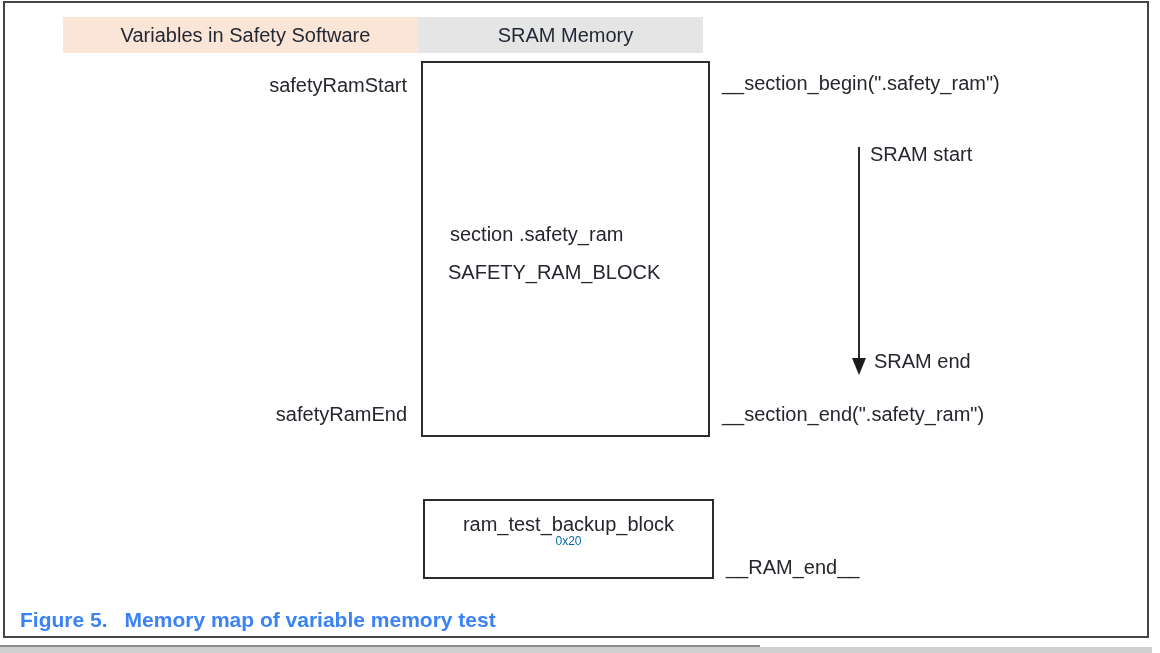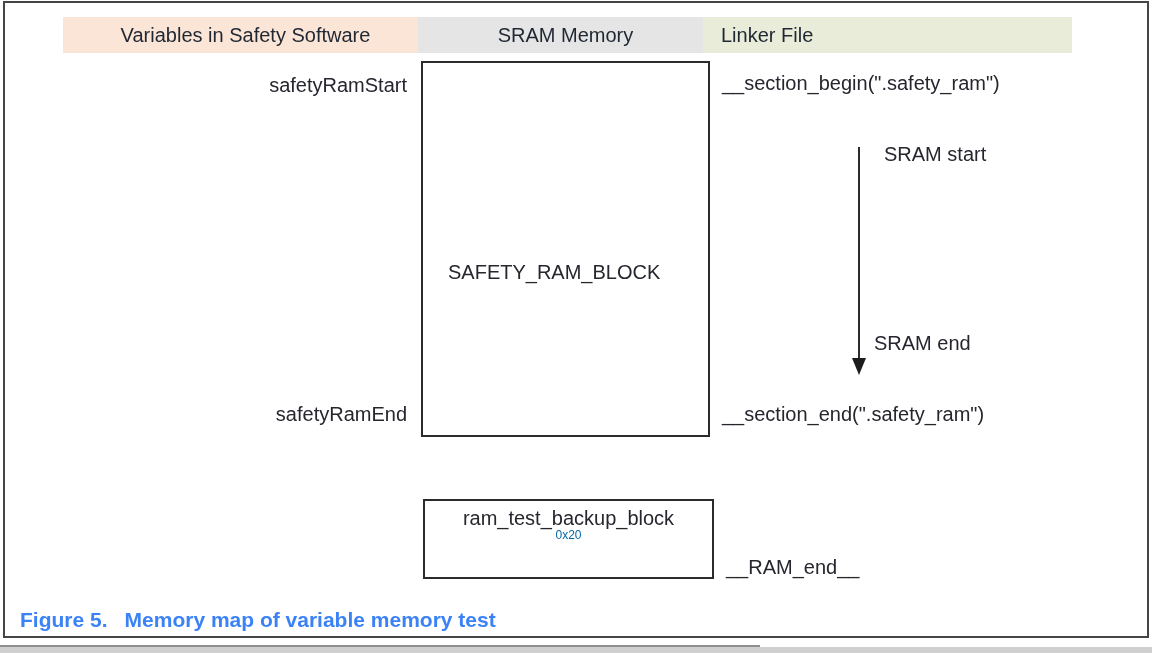--- a/index.html
+++ b/index.html
@@ -58,21 +58,21 @@
     left: 423px;
     top: 499px;
     width: 291px;
     height: 80px;
     border: 2px solid #2b2b2b;
     box-sizing: border-box;
     background: #ffffff;
     overflow: hidden;
   }
   .backup-line1 {
-    margin-top: 6px;
+    margin-top: 12px;
     text-align: center;
     font-size: 20px;
     color: #26262e;
     white-space: nowrap;
   }
   .backup-line2 {
     margin-top: -2px;
     text-align: center;
     font-size: 12px;
     color: #0369a1;
@@ -83,22 +83,22 @@
     font-size: 20px;
     color: #26262e;
     white-space: nowrap;
   }
   .lbl-safety-start { left: 150px; width: 257px; top: 74px;  text-align: right; }
   .lbl-safety-end   { left: 150px; width: 257px; top: 403px; text-align: right; }
   .lbl-section-begin { left: 722px; top: 72px; }
   .lbl-section-end   { left: 722px; top: 403px; }
   .lbl-box-line1 { left: 450px; top: 223px; }
   .lbl-box-line2 { left: 448px; top: 261px; text-align: right; }
-  .lbl-sram-start { left: 870px; top: 143px; margin-left: 14px; }
-  .lbl-sram-end   { left: 874px; top: 332px; }
+  .lbl-sram-start { left: 870px; top: 143px; }
+  .lbl-sram-end   { left: 874px; top: 350px; }
   .lbl-ram-end    { left: 726px; top: 556px; }
 
   
   .arrow-line {
     position: absolute;
     left: 858px;
     top: 147px;
     width: 2px;
     height: 212px;
     background: #2b2b2b;
@@ -146,26 +146,26 @@
 </style>
 </head>
 <body>
 
 <div id="canvas">
 
   <div class="frame"></div>
 
   <div class="col-header col-vars">Variables in Safety Software</div>
   <div class="col-header col-sram">SRAM Memory</div>
-  <div class="col-header col-linker">Linker File</div>
 
   <div class="lbl lbl-safety-end">safetyRamEnd</div>
   <div class="lbl lbl-safety-start">safetyRamStart</div>
 
   <div class="sram-box"></div>
+  <div class="lbl lbl-box-line1">section .safety_ram</div>
   <div class="lbl lbl-box-line2">SAFETY_RAM_BLOCK</div>
 
   <div class="lbl lbl-section-begin">__section_begin(".safety_ram")</div>
   <div class="lbl lbl-section-end">__section_end(".safety_ram")</div>
 
   <div class="arrow-line"></div>
   <div class="arrow-head"></div>
   <div class="lbl lbl-sram-start">SRAM start</div>
   <div class="lbl lbl-sram-end">SRAM end</div>
 

